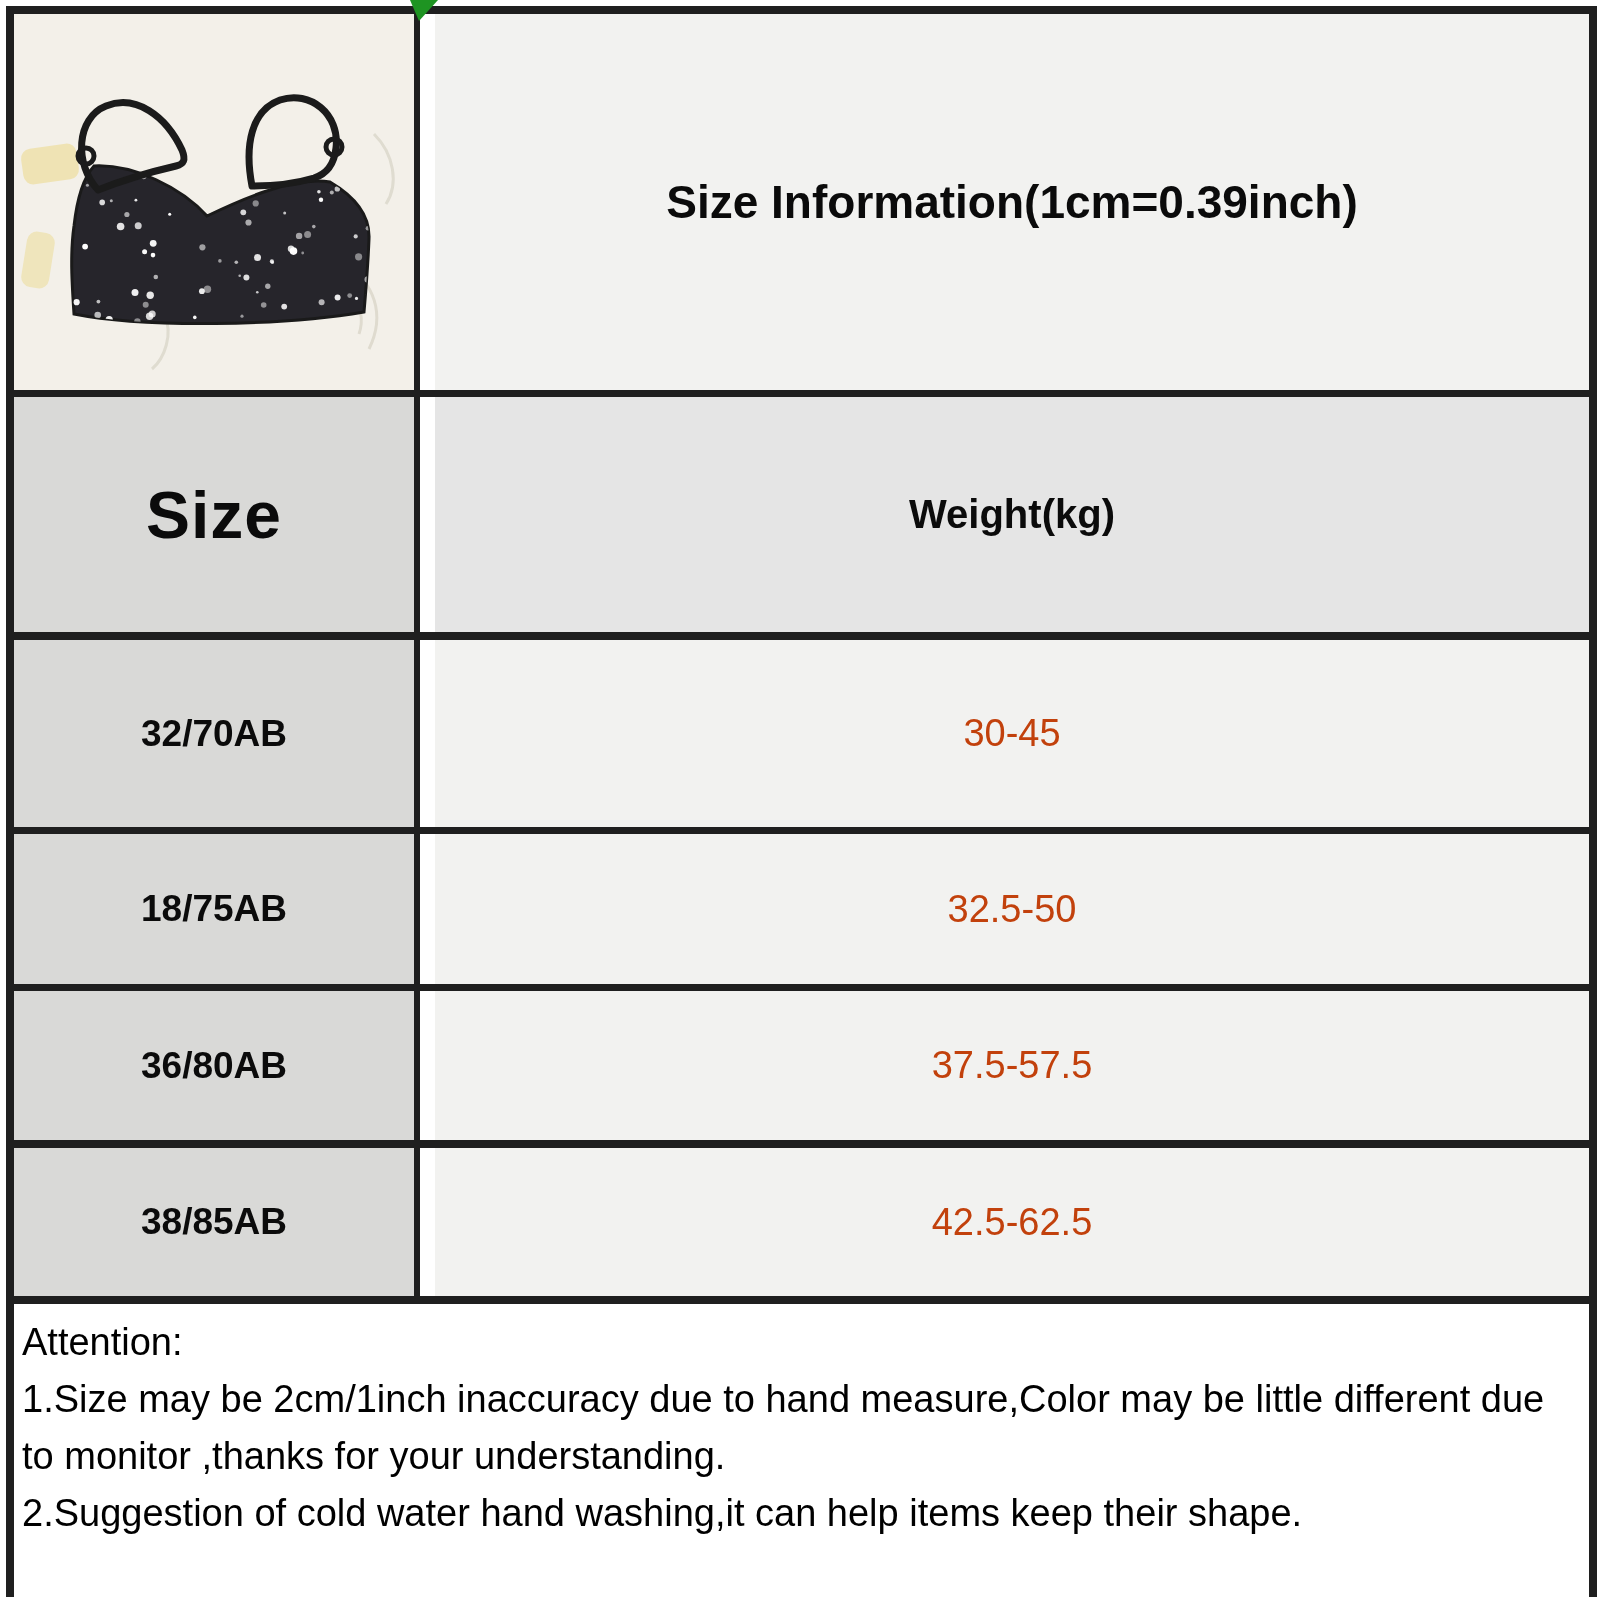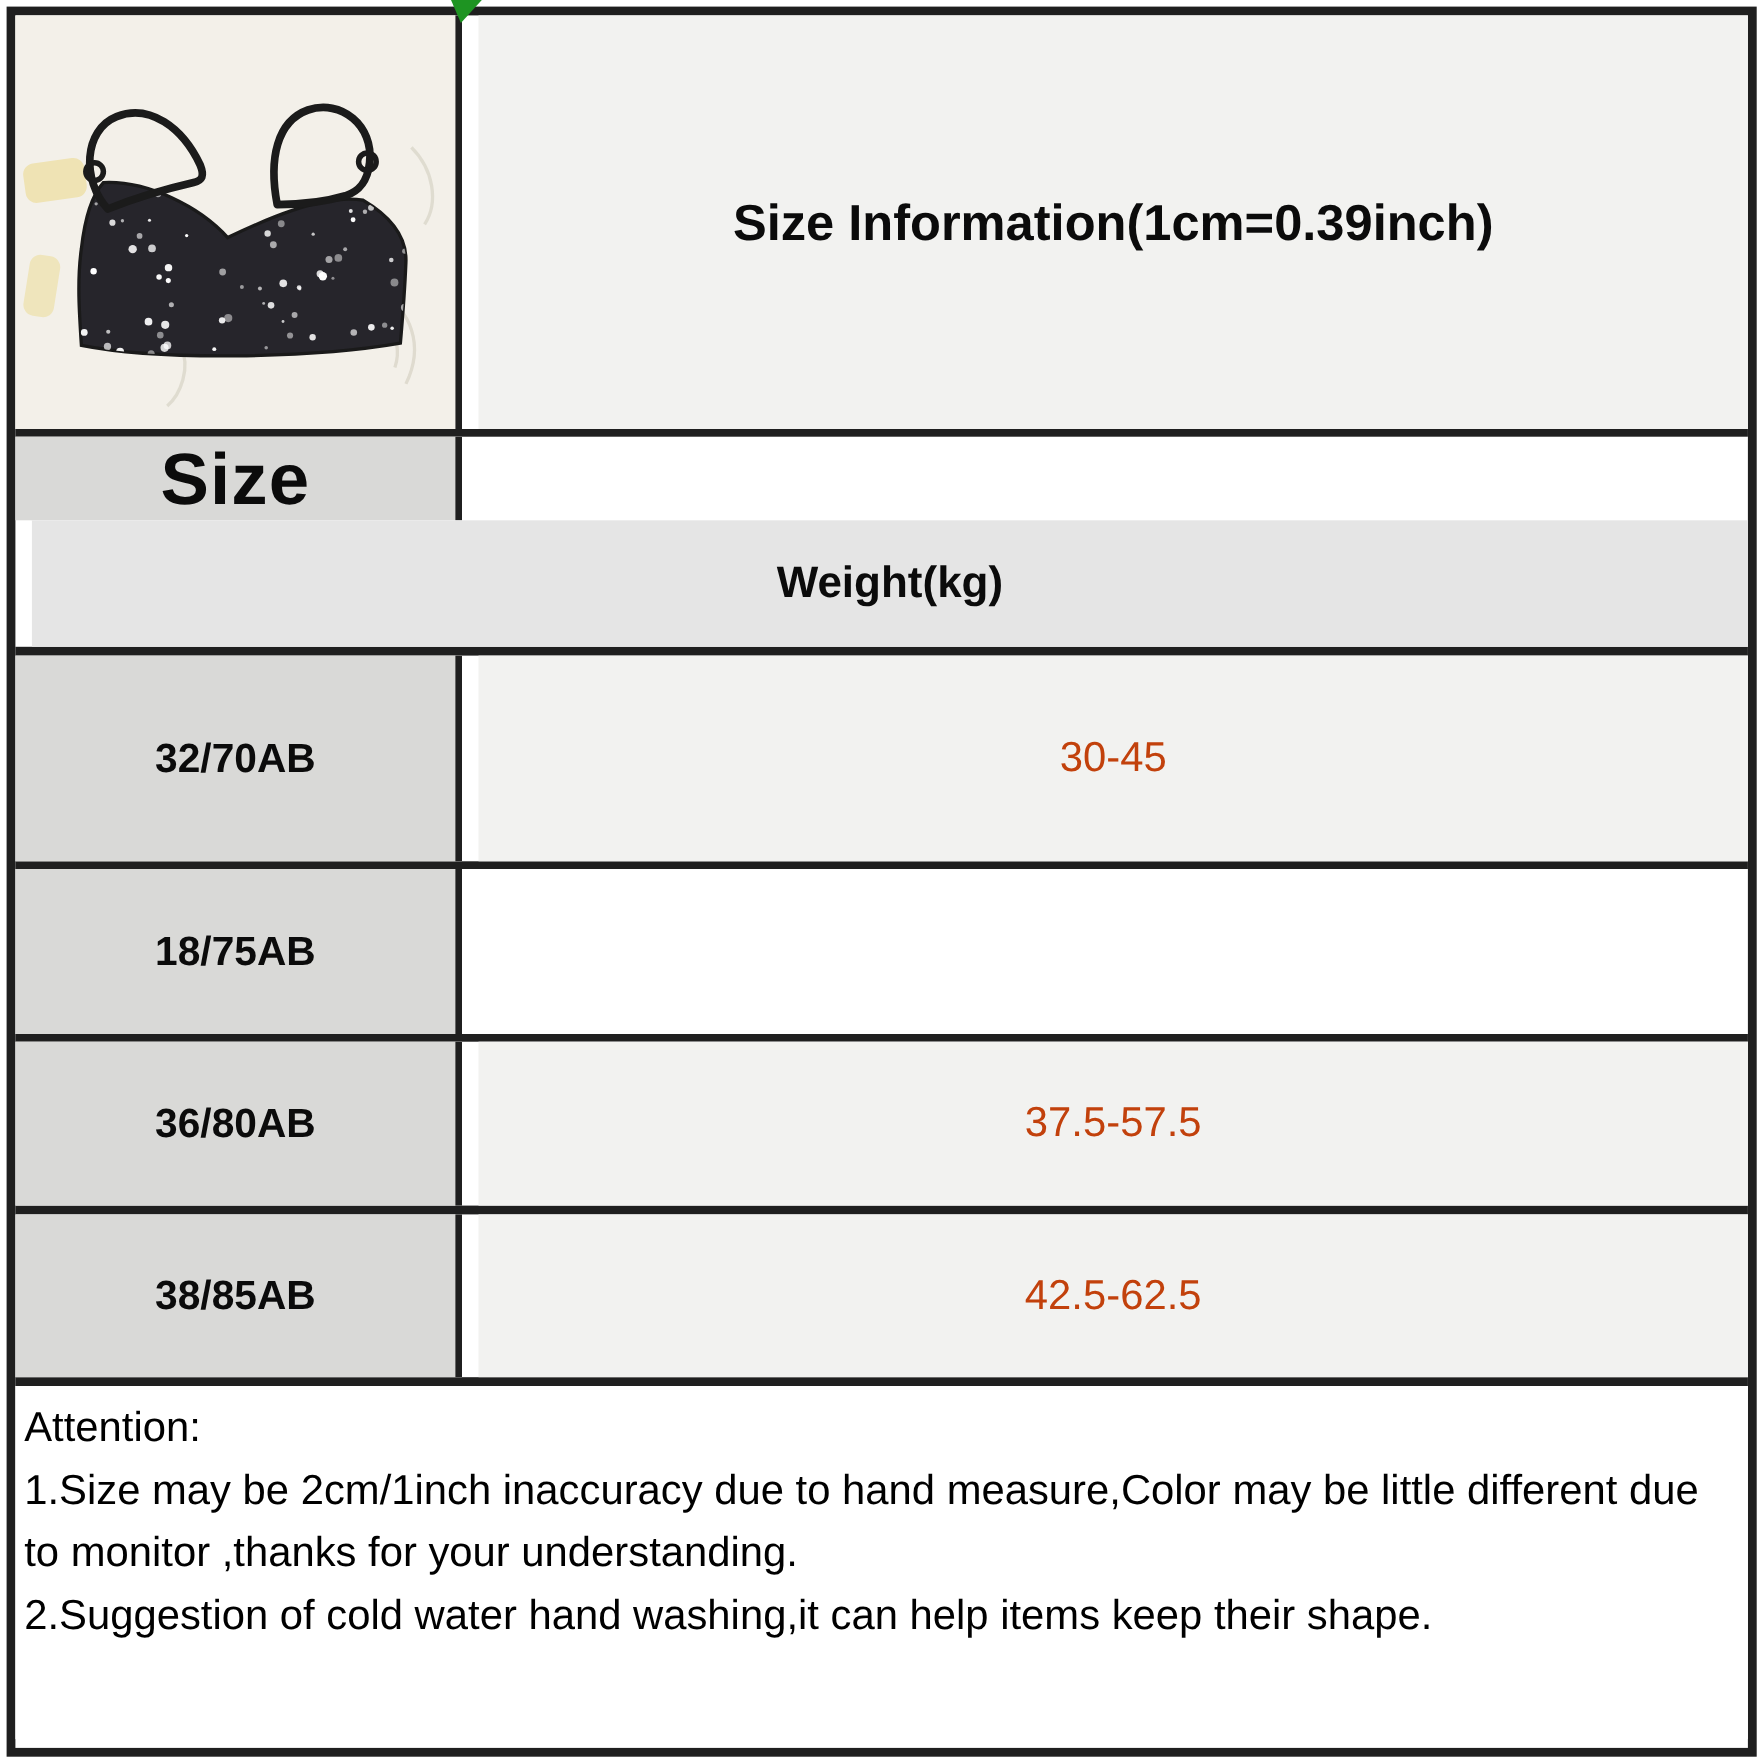--- a/index.html
+++ b/index.html
@@ -6,21 +6,21 @@
   body { width:1600px; height:1600px; position:relative;
          font-family:"Liberation Sans", sans-serif; color:#0b0b0b; }
 
   .sheet { position:absolute; inset:0; background:#ffffff; }
 
   .size-table { position:absolute; left:6px; top:6px; width:1591px; height:1591px;
                 box-sizing:border-box; border:8px solid #1f1f1f; background:#ffffff; }
 
   .row { display:flex; box-sizing:border-box; width:100%; }
   .row-top  { height:383px; border-bottom:7px solid #1f1f1f; }
-  .row-head { height:199px; border-bottom:8px solid #1f1f1f;flex-direction:column; }
+  .row-head { height:243px; border-bottom:8px solid #1f1f1f; }
   .row-d1   { height:194px; border-bottom:7px solid #1f1f1f; }
   .row-d2   { height:157px; border-bottom:7px solid #1f1f1f; }
   .row-d3   { height:157px; border-bottom:8px solid #1f1f1f; }
   .row-d4   { height:156px; border-bottom:8px solid #1f1f1f; }
   .row-note { height:321px; }
 
   .cell { box-sizing:border-box; display:flex; align-items:center; justify-content:center; }
   .c-left  { width:406px; border-right:6px solid #1f1f1f; }
   .c-right { flex:1;margin-left:15px; }
 
@@ -210,20 +210,21 @@
         <span class="head-weight">Weight(kg)</span>
       </div>
     </div>
 
     <div class="row row-d1">
       <div class="cell c-left size-cell">32/70AB</div>
       <div class="cell c-right weight-cell">30-45</div>
     </div>
     <div class="row row-d2">
       <div class="cell c-left size-cell">18/75AB</div>
+      <div class="cell c-right weight-cell">32.5-50</div>
     </div>
     <div class="row row-d3">
       <div class="cell c-left size-cell">36/80AB</div>
       <div class="cell c-right weight-cell">37.5-57.5</div>
     </div>
     <div class="row row-d4">
       <div class="cell c-left size-cell">38/85AB</div>
       <div class="cell c-right weight-cell">42.5-62.5</div>
     </div>
 

